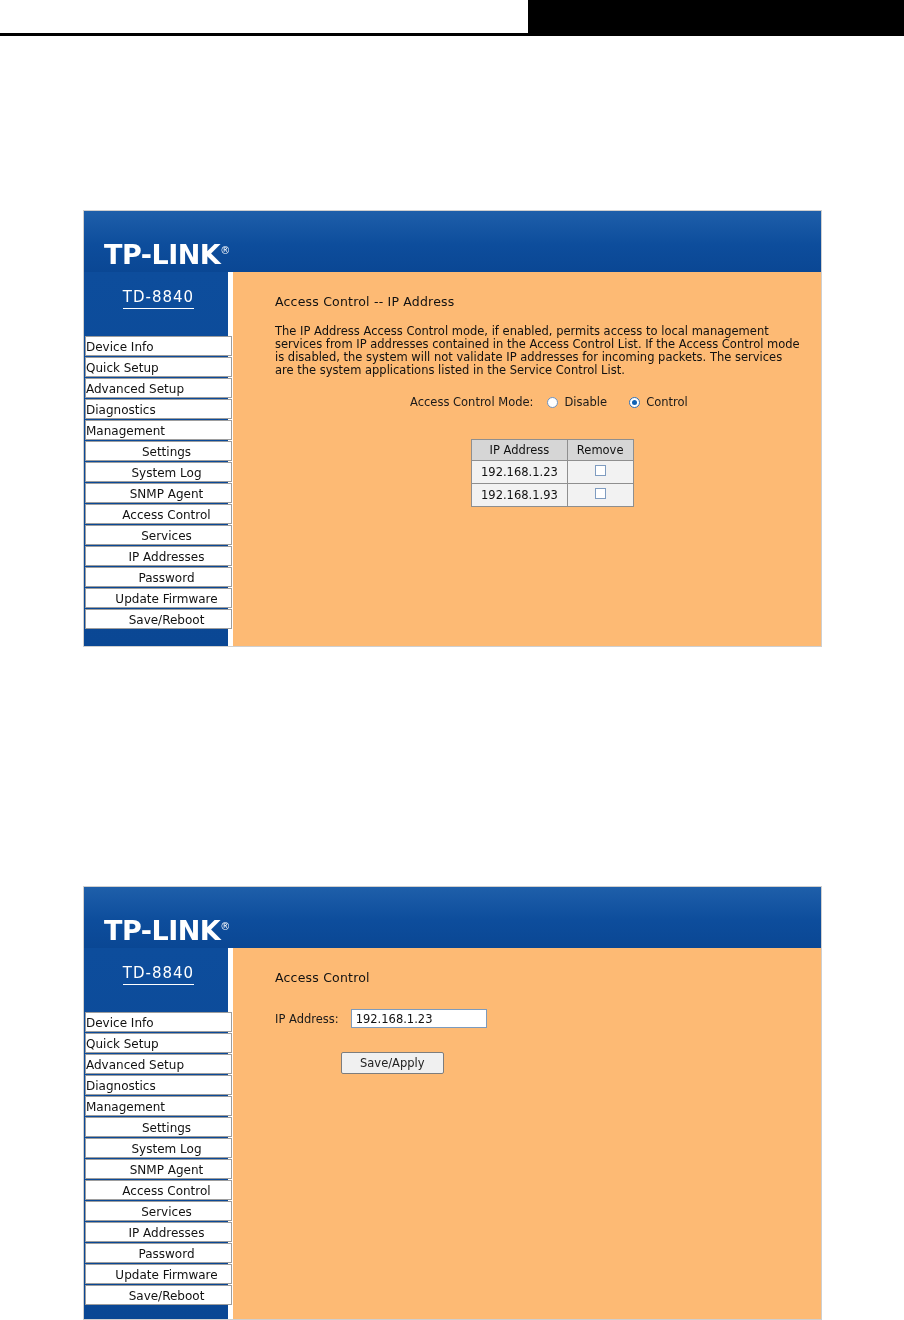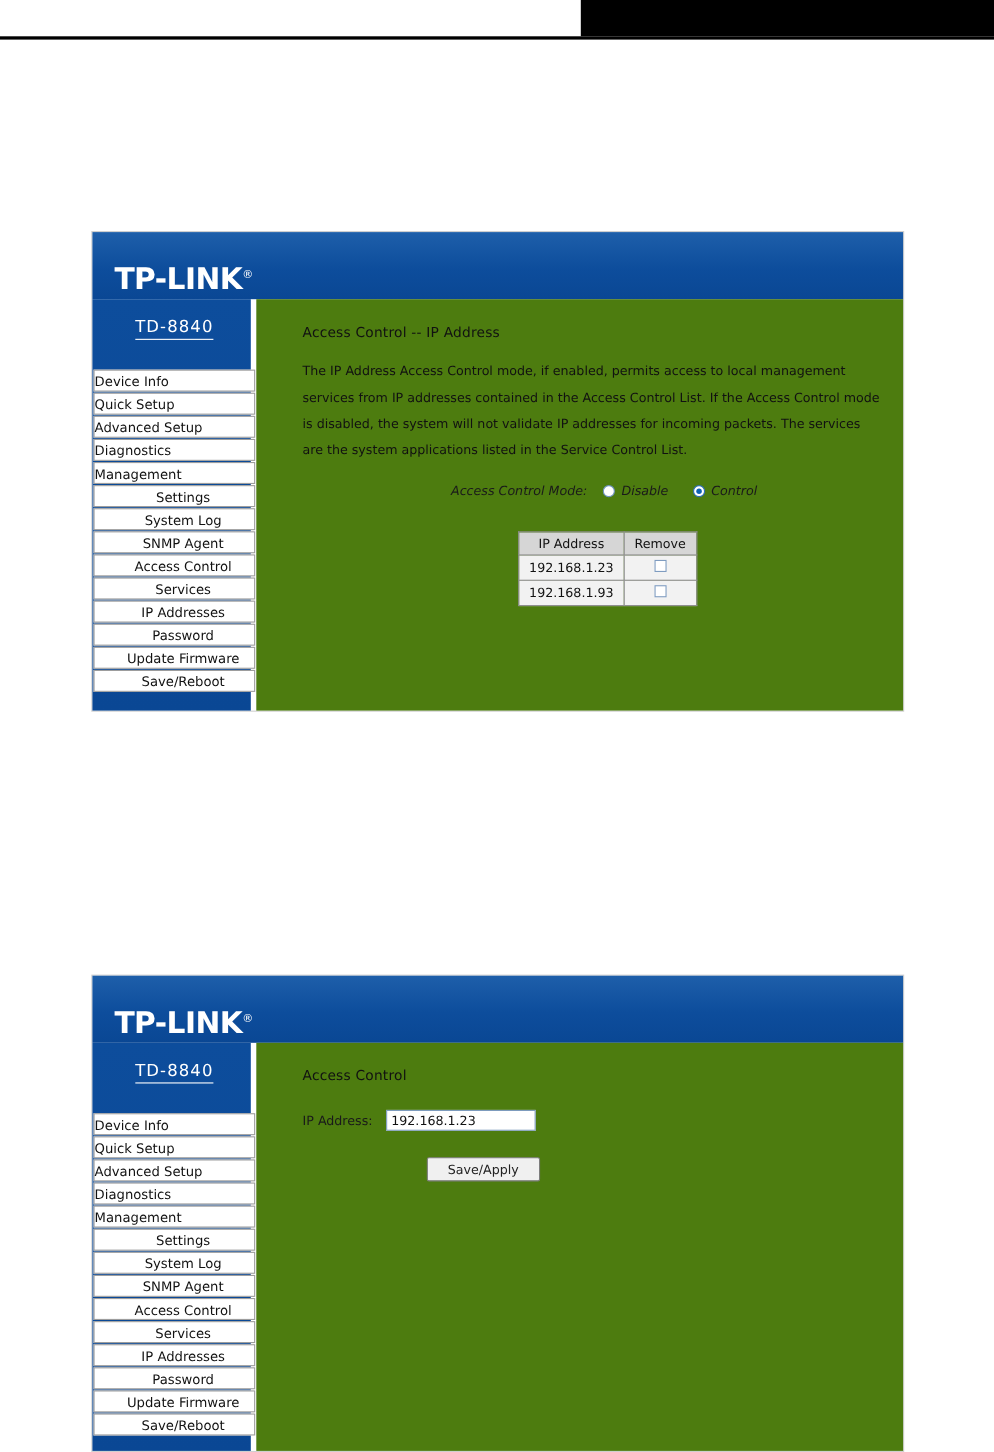--- a/index.html
+++ b/index.html
@@ -123,45 +123,44 @@
     padding-left: 16px;
   }
 
   
   .content {
     position: absolute;
     left: 149px;
     top: 61px;
     right: 0;
     bottom: 0;
-    background: #4d7c0f;
+    background: #fdba74;
     padding: 22px 18px 0 42px;
     box-sizing: border-box;
   }
   .content-title {
     font-size: 12.5px;
     color: #111111;
     margin: 0 0 16px 0;
     letter-spacing: 0.2px;
   }
   .content-para {
     font-size: 11.5px;
-    line-height: 24px;
+    line-height: 13px;
     color: #111111;
     margin: 0 0 18px 0;
     max-width: 535px;
   }
 
   
   .mode-row {
     display: flex;
     align-items: flex-end;
     font-size: 11.5px;
     margin: 8px 0 7px 135px;
-    font-style: italic;
   }
   .mode-label { margin-right: 14px; }
   .radio-opt {
     display: flex;
     align-items: center;
     margin-right: 22px;
   }
   .radio {
     width: 11px;
     height: 11px;
@@ -249,21 +248,21 @@
     height: 19px;
     border: 1px solid #7d9bbd;
     background: #ffffff;
     font-family: "DejaVu Sans", sans-serif;
     font-size: 11.5px;
     color: #111111;
     padding: 0 4px;
     box-sizing: border-box;
   }
   .save-row {
-    margin: 24px 0 0 113px;
+    margin: 24px 0 0 66px;
   }
   .btn-wide {
     padding: 3px 18px;
     font-size: 11.5px;
   }
 </style>
 </head>
 <body>
 
 <div class="page-header">

